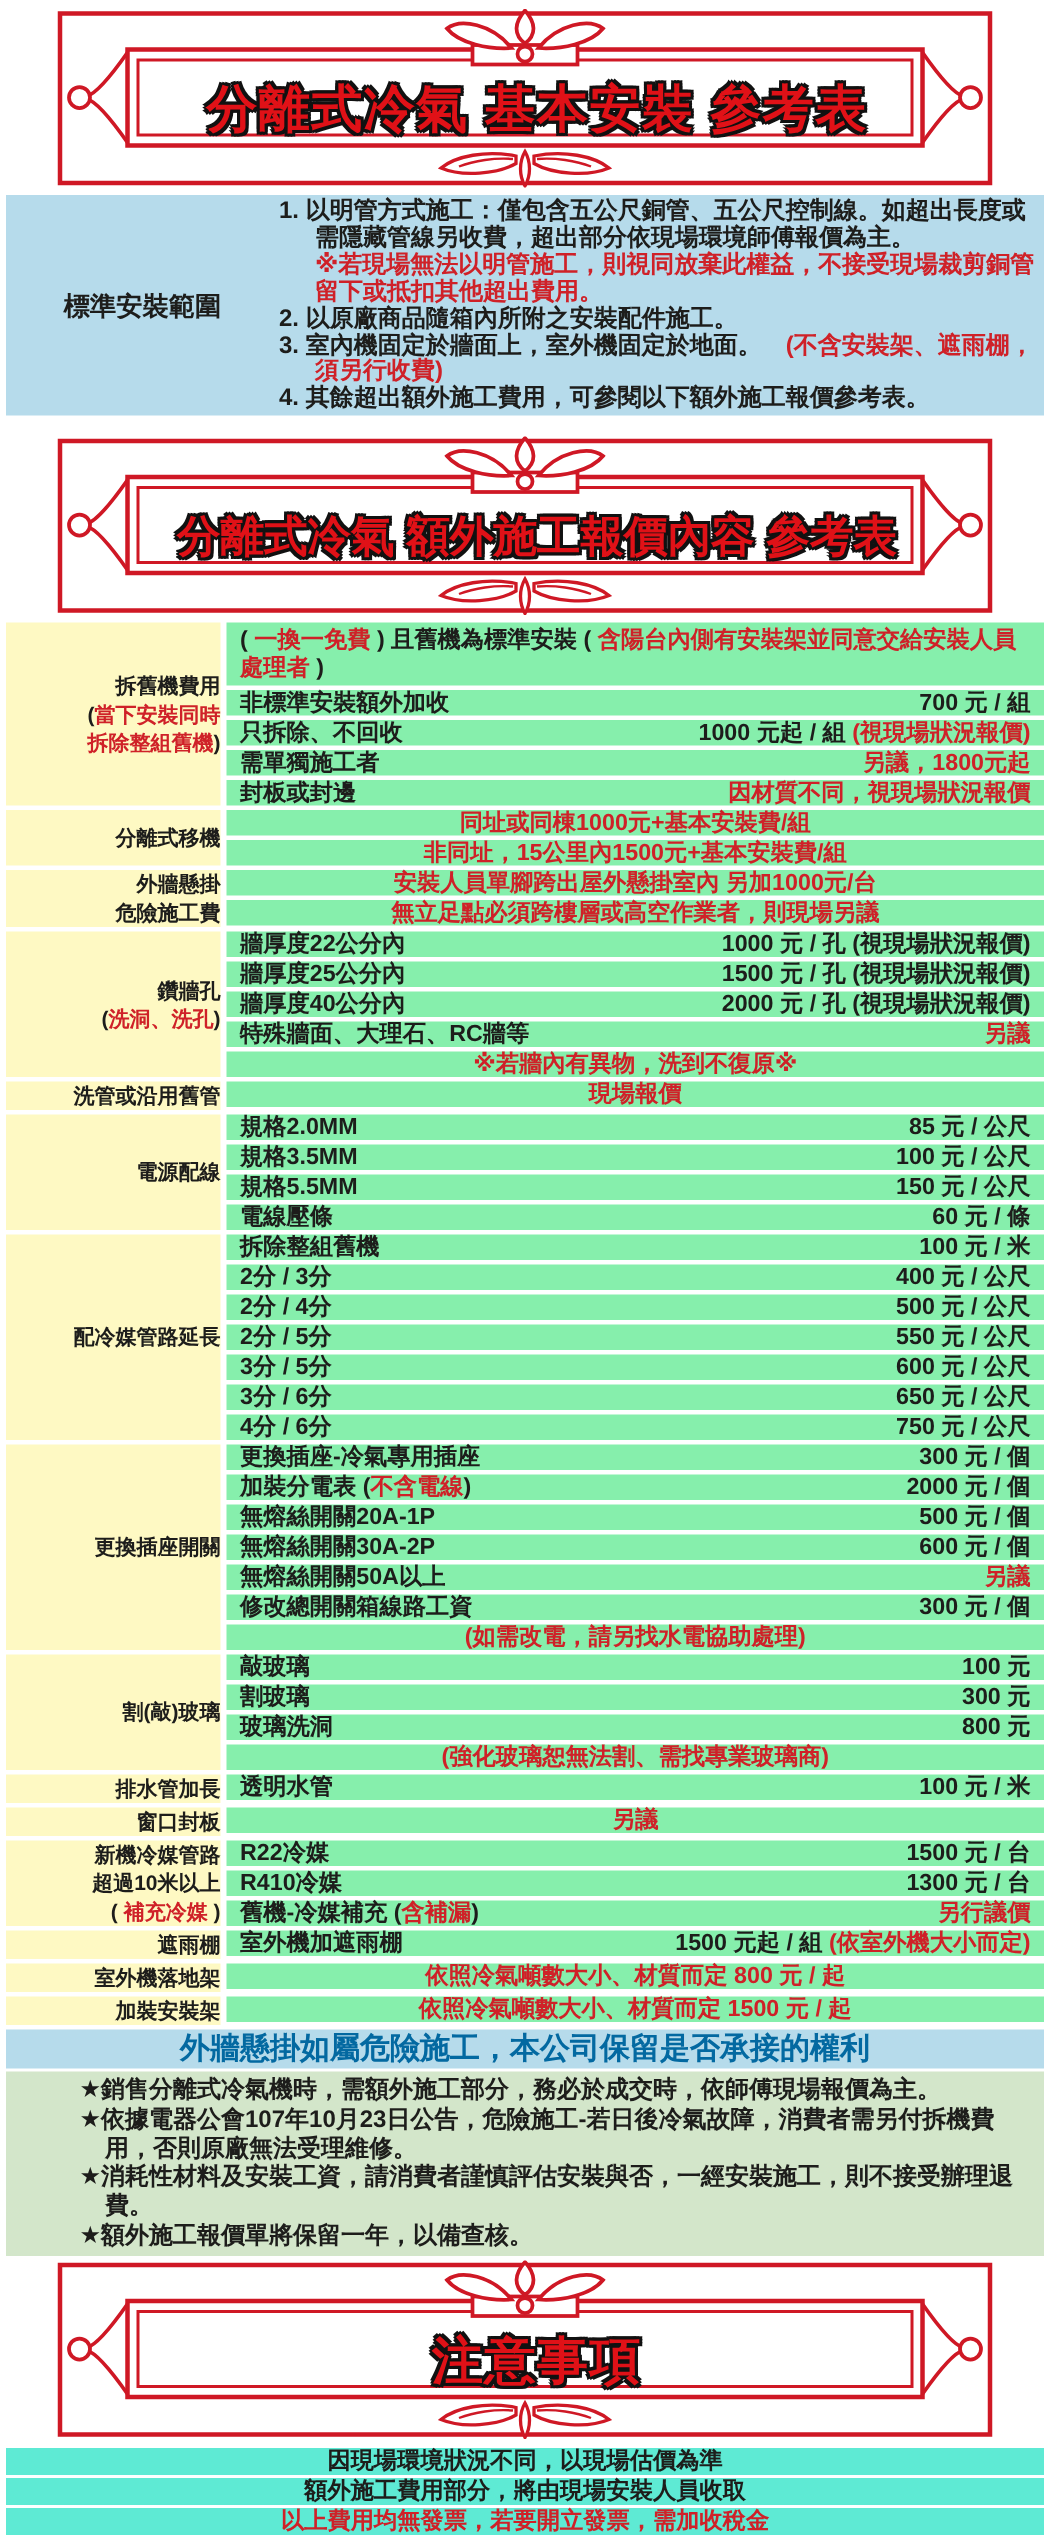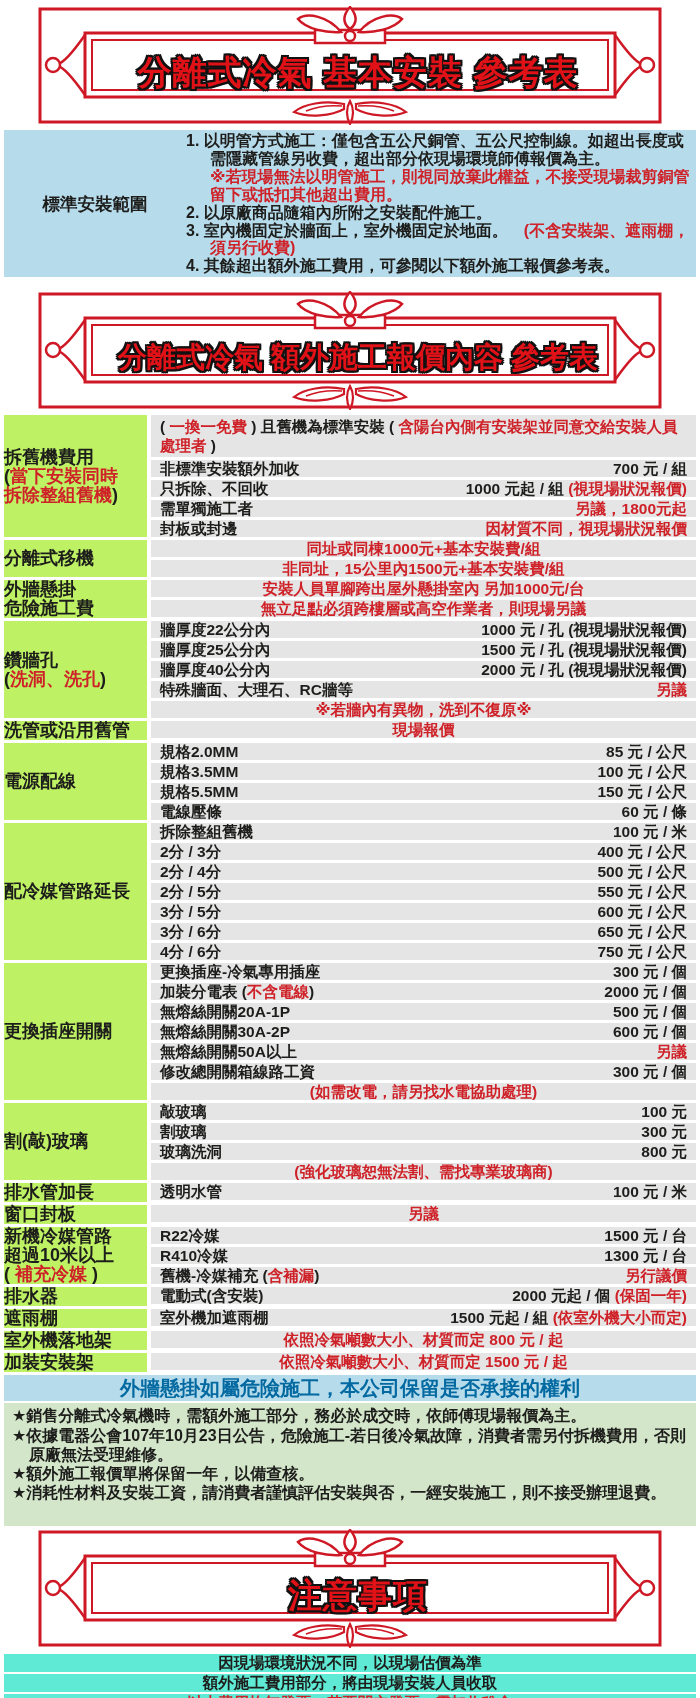--- a/index.html
+++ b/index.html
@@ -26,36 +26,36 @@
   .std{display:flex;margin:5px 4px 0 4px;background:#b6dbeb;min-height:143px;}
   .std-label{flex:0 0 182px;display:flex;align-items:center;justify-content:center;
              font-size:17.5px;}
   .std-body{flex:1;padding:2px 6px 2px 0;font-size:16px;line-height:17.9px;}
   .std-line.num{padding-left:24px;text-indent:-24px;}
   .std-line.sub{padding-left:24px;}
 
   
   .ptable{margin:5px 4px 0 4px;}
   .tgroup{display:flex;gap:4px;margin-bottom:3px;}
-  .tlabel{flex:0 0 143px;background:#bef264;display:flex;flex-direction:column;
-          align-items:flex-start;justify-content:center;font-size:18px;line-height:19px;
+  .tlabel{flex:0 0 143px;background:#fef9c3;display:flex;flex-direction:column;
+          align-items:flex-end;justify-content:center;font-size:14px;line-height:19px;
           text-align:center;}
   .tcells{flex:1;display:flex;flex-direction:column;gap:3px;min-width:0;}
-  .tcell{background:#e5e5e5;height:17px;line-height:17px;font-size:15.5px;
+  .tcell{background:#86efac;height:17px;line-height:17px;font-size:15.5px;
          padding:0 9px;display:flex;justify-content:space-between;white-space:nowrap;}
   .tcell.center{justify-content:center;}
   .tcell.tall{height:auto;line-height:19px;padding:2px 9px;display:block;white-space:normal;}
   .tcell .v{text-align:right;}
 
   
   .warnband{margin:2px 4px 0 4px;background:#b6dbeb;height:26px;line-height:26px;
             text-align:center;font-size:20px;color:#0369a1;white-space:nowrap;}
   .notes{margin:2px 4px 0 4px;background:#d3e6ca;padding:3px 8px 4px 8px;
          font-size:16px;line-height:19.3px;min-height:116px;}
-  .note-line{padding-left:17px;text-indent:-17px;}
+  .note-line{padding-left:17px;text-indent:-17px;margin-left:41px;}
   .footer{margin:6px 4px 0 4px;}
   .fline{background:#5eead4;height:18px;line-height:18px;text-align:center;
          font-size:15.5px;margin-bottom:2px;}
 </style>
 </head>
 <body>
 
 <svg width="0" height="0" style="position:absolute" aria-hidden="true">
   <defs>
     <g id="ornate-frame" fill="none" stroke="#cf1825">
@@ -351,31 +351,20 @@
             <span class="v"><span class="blk">1300 元 / 台</span></span>
           </div>
           <div class="tcell">
             <span class="d"><span class="blk">舊機-冷媒補充 (</span><span class="red">含補漏</span><span class="blk">)</span></span>
             <span class="v"><span class="red">另行議價</span></span>
           </div>
         </div>
       </div>
       <div class="tgroup">
         <div class="tlabel">
-          <div><span class="blk">排水器</span></div>
-        </div>
-        <div class="tcells">
-          <div class="tcell">
-            <span class="d"><span class="blk">電動式(含安裝)</span></span>
-            <span class="v"><span class="blk">2000 元起 / 個 </span><span class="red">(保固一年)</span></span>
-          </div>
-        </div>
-      </div>
-      <div class="tgroup">
-        <div class="tlabel">
           <div><span class="blk">遮雨棚</span></div>
         </div>
         <div class="tcells">
           <div class="tcell">
             <span class="d"><span class="blk">室外機加遮雨棚</span></span>
             <span class="v"><span class="blk">1500 元起 / 組 </span><span class="red">(依室外機大小而定)</span></span>
           </div>
         </div>
       </div>
       <div class="tgroup">
@@ -398,22 +387,22 @@
           </div>
         </div>
       </div>
     </div>
 
   <div class="warnband">外牆懸掛如屬危險施工，本公司保留是否承接的權利</div>
 
   <div class="notes" id="notes-list">
       <div class="note-line">★銷售分離式冷氣機時，需額外施工部分，務必於成交時，依師傅現場報價為主。</div>
       <div class="note-line">★依據電器公會107年10月23日公告，危險施工-若日後冷氣故障，消費者需另付拆機費用，否則原廠無法受理維修。</div>
+      <div class="note-line">★消耗性材料及安裝工資，請消費者謹慎評估安裝與否，一經安裝施工，則不接受辦理退費。</div>
       <div class="note-line">★額外施工報價單將保留一年，以備查核。</div>
-      <div class="note-line">★消耗性材料及安裝工資，請消費者謹慎評估安裝與否，一經安裝施工，則不接受辦理退費。</div>
     </div>
 
   <div class="banner" id="banner3">
     <svg viewBox="0 0 624 119">
         <use href="#ornate-frame"></use>
       </svg>
     <div class="banner-title sz1">注意事項</div>
   </div>
 
   <div class="footer" id="footer-lines">

